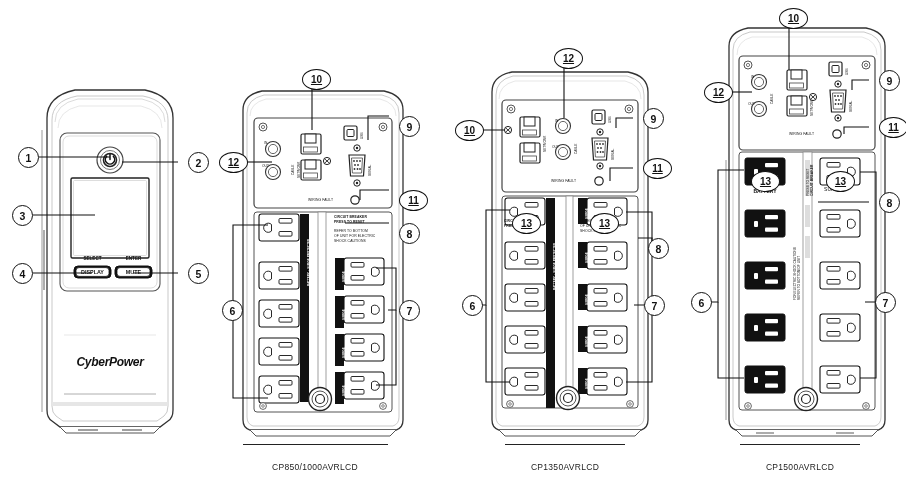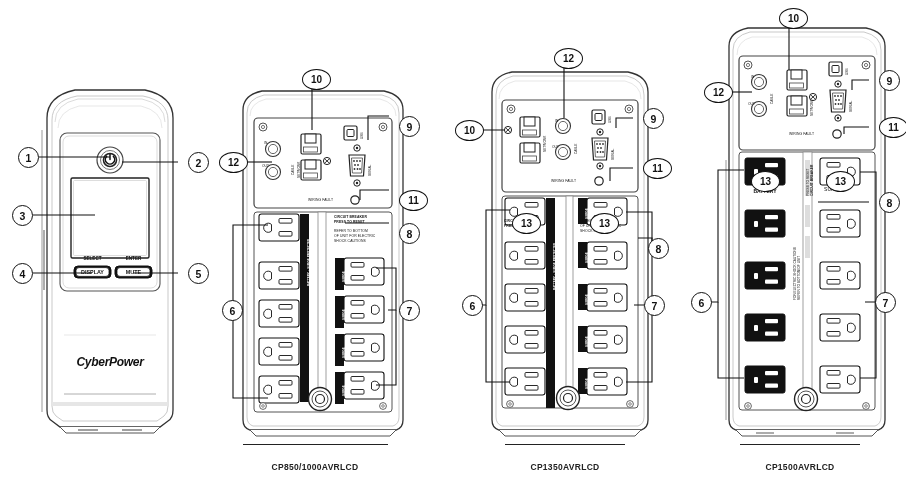--- a/index.html
+++ b/index.html
@@ -7,33 +7,32 @@
     width:906px;height:481px;background:#ffffff;
     font-family:"Liberation Sans", sans-serif;
     position:relative;overflow:hidden;color:#1a1a1a;
   }
   #diagram{position:absolute;left:0;top:0;width:906px;height:481px;}
 
   .cap{
     position:absolute;text-align:center;
     font-size:8.5px;letter-spacing:.3px;color:#222;
     white-space:nowrap;
-    font-weight:bold;
   }
   .capline{position:absolute;height:1px;background:#222;}
 
   
   .callout{
     position:absolute;width:21px;height:21px;border-radius:50%;
     border:1.4px solid #111;background:#fff;
     font-size:10.5px;font-weight:bold;color:#111;
     display:flex;align-items:center;justify-content:center;
     box-sizing:border-box;z-index:40;font-family:"Liberation Sans",sans-serif;
   }
-  .callout.wide{width:29px;height:21px;border-radius:50%;font-size:10px;}
+  .callout.wide{width:29px;height:21px;border-radius:50%;font-size:10px;text-decoration:underline;}
 
   
   .ptext{position:absolute;font-size:3.4px;letter-spacing:.1px;color:#111;white-space:nowrap;font-family:"Liberation Sans",sans-serif;}
   .ptext.b{font-weight:bold;}
   .vtext{position:absolute;font-size:3.2px;color:#111;white-space:nowrap;
     transform-origin:0 0;transform:rotate(-90deg);font-family:"Liberation Sans",sans-serif;}
   .vtextw{position:absolute;font-size:3px;color:#fff;white-space:nowrap;
     transform-origin:0 0;transform:rotate(-90deg);font-weight:bold;}
 
   .lbl-small{position:absolute;font-size:4.6px;font-weight:bold;color:#111;white-space:nowrap;text-align:center;}

